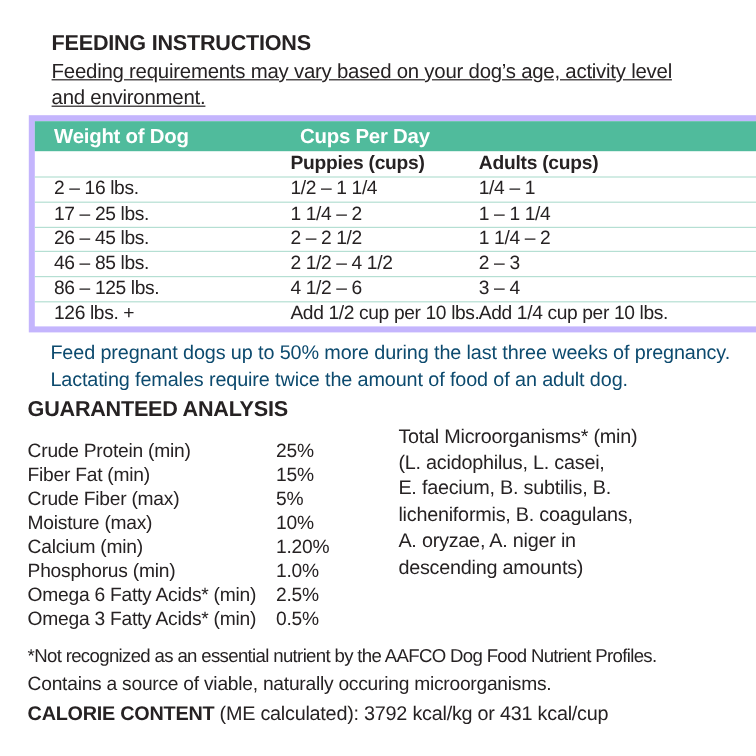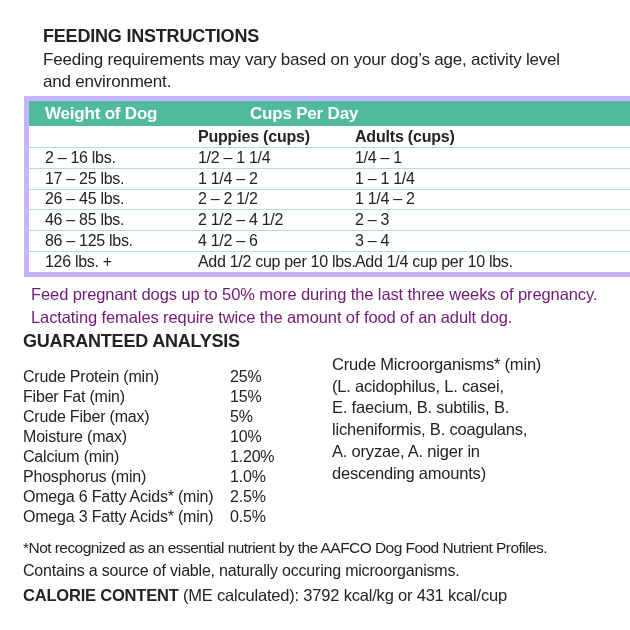--- a/index.html
+++ b/index.html
@@ -4,37 +4,37 @@
 <style>
   * { margin:0; padding:0; box-sizing:border-box; }
   html,body { width:630px; height:630px; background:#ffffff; }
   body { font-family:"Liberation Sans", sans-serif; color:#262223; }
   .sheet { position:relative; width:630px; height:630px; overflow:hidden; }
 
   
   .head { position:absolute; left:43px; top:27px; }
   .head h1 { font-size:18px; line-height:19px; font-weight:700; letter-spacing:-0.2px; white-space:nowrap; }
   .intro { margin-top:3px; }
-  .intro div { font-size:17px; line-height:21.5px; letter-spacing:-0.2px; white-space:nowrap; }
+  .intro div { font-size:17px; line-height:21.5px; letter-spacing:-0.2px; white-space:nowrap;text-decoration:underline; }
 
   
   .ftable { position:absolute; left:24px; top:96px; width:624px; border:5px solid #c4b5fd; background:#fff; }
   .t-head { height:25px; background:#50bb9c; color:#ffffff; font-weight:700; font-size:17px;
             display:grid; grid-template-columns:169px 1fr; align-items:center; letter-spacing:-0.2px; }
   .t-head .h1c { padding-left:16px; }
   .t-head .h2c { padding-left:52px; }
   .t-sub { height:21px; display:grid; grid-template-columns:169px 157px 1fr; align-items:center;
            font-weight:700; font-size:16px; letter-spacing:-0.2px; }
   .t-row { height:20.8px; display:grid; grid-template-columns:169px 157px 1fr; align-items:center;
            font-size:16px; letter-spacing:-0.3px; border-top:1px solid #b5dfd3; }
   .t-sub .c1, .t-row .c1 { padding-left:16px; }
-  .c2, .c3 { white-space:nowrap; }
+  .c2, .c3 { white-space:nowrap;margin-left:44px; }
 
   
-  .note { position:absolute; left:31px; top:283px; color:#701a75; }
+  .note { position:absolute; left:42px; top:283px; color:#0c4a6e; }
   .note div { font-size:16.5px; line-height:23px; letter-spacing:-0.1px; white-space:nowrap; }
 
   
   .ga { position:absolute; left:23px; top:331px; width:584px; }
   .ga h2 { font-size:18px; line-height:20px; font-weight:700; letter-spacing:-0.2px; margin-bottom:16px; }
   .ga-row { line-height:20px; font-size:16px; letter-spacing:-0.2px; white-space:nowrap; }
   .ga-row .lbl { display:inline-block; width:207px; }
   .micro { position:absolute; left:309px; top:23px; font-size:16.5px; line-height:21.7px; letter-spacing:-0.2px; }
   .micro div { white-space:nowrap; }
 
@@ -130,21 +130,21 @@
       <span class="lbl">Phosphorus (min)</span><span class="val">1.0%</span>
     </div>
     <div class="ga-row">
       <span class="lbl">Omega 6 Fatty Acids* (min)</span><span class="val">2.5%</span>
     </div>
     <div class="ga-row">
       <span class="lbl">Omega 3 Fatty Acids* (min)</span><span class="val">0.5%</span>
     </div>
 
     <div class="micro">
-      <div>Crude Microorganisms* (min)</div>
+      <div>Total Microorganisms* (min)</div>
       <div>(L. acidophilus, L. casei,</div>
       <div>E. faecium, B. subtilis, B.</div>
       <div>licheniformis, B. coagulans,</div>
       <div>A. oryzae, A. niger in</div>
       <div>descending amounts)</div>
     </div>
   </div>
 
   <div class="footnote">
     <div class="fn1">*Not recognized as an essential nutrient by the AAFCO Dog Food Nutrient Profiles.</div>

